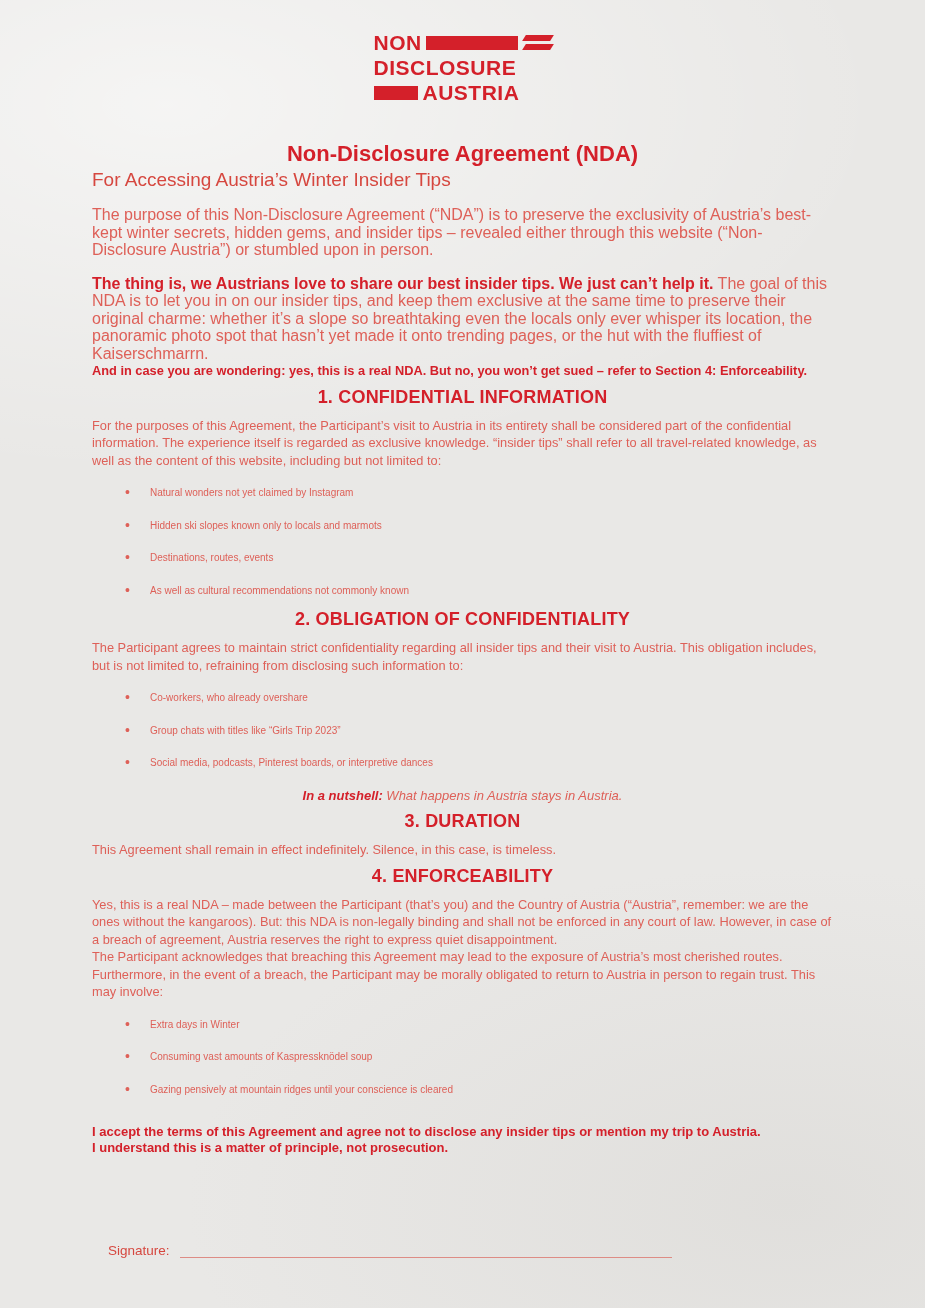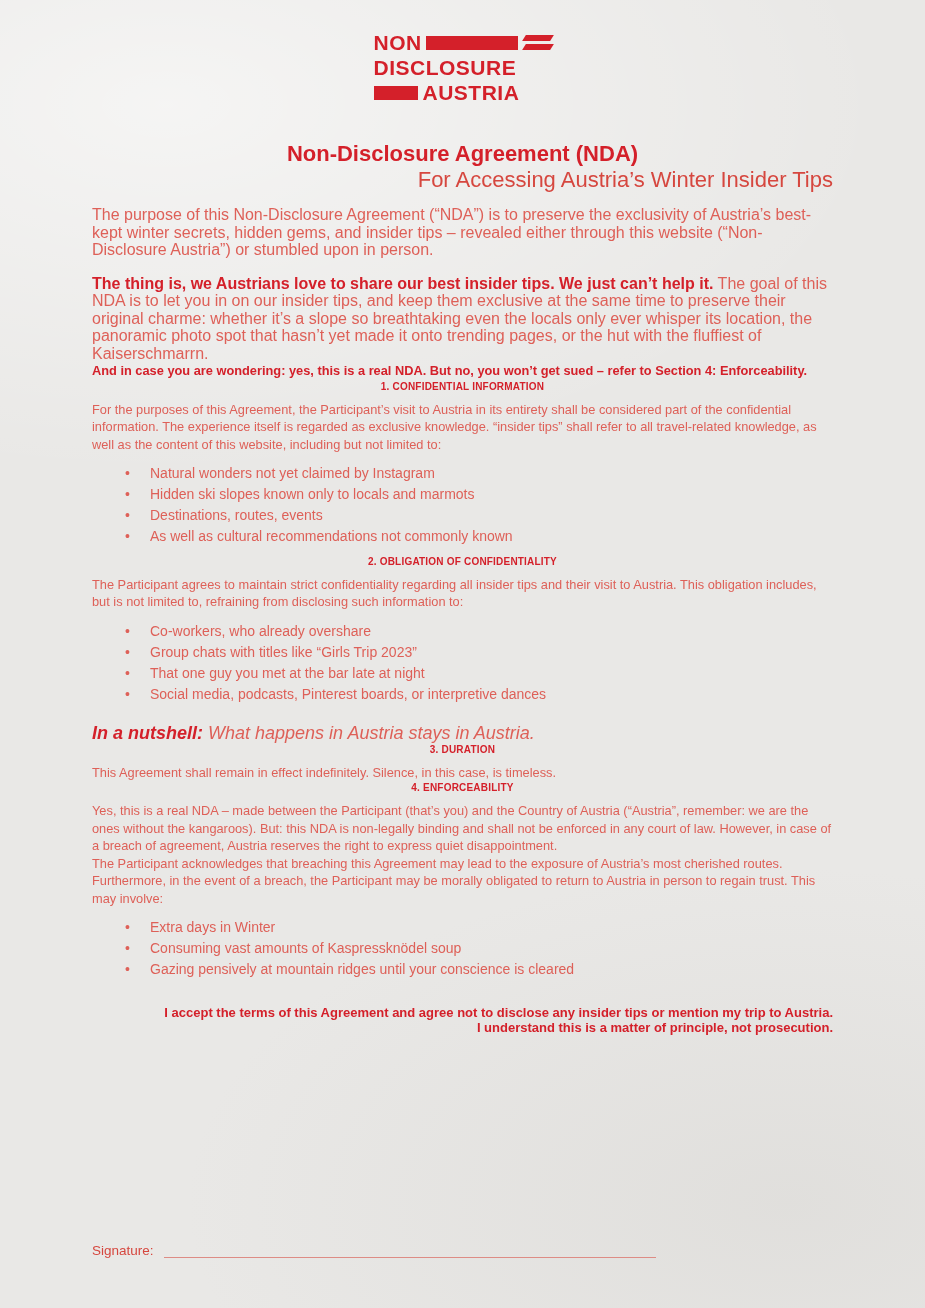--- a/index.html
+++ b/index.html
@@ -29,45 +29,45 @@
   .logo-bar{background:var(--brand_red);height:14px;}
   .bar-top{flex:1 1 auto;margin-left:4px;margin-right:6px;}
   .bar-bottom{width:44px;margin-right:5px;}
   .flag{display:flex;flex-direction:column;justify-content:center;gap:3px;height:25px;}
   .flag i{display:block;width:28px;height:6px;background:var(--brand_red);
           transform:skewX(-32deg);}
 
   
   .doc-title{text-align:center;color:var(--brand_red);font-weight:700;
              font-size:22px;line-height:26px;margin-bottom:2px;}
-  .doc-subtitle{text-align:right;color:var(--subtitle_red);
-                font-size:22px;line-height:21px;margin-bottom:8px;}
+  .doc-subtitle{text-align:left;color:var(--subtitle_red);
+                font-size:19px;line-height:21px;margin-bottom:8px;}
 
   
   p.body{font-size:16px;line-height:17.5px;margin-top:16px;}
   .strong{color:var(--brand_red);font-weight:700;}
   .statement{color:var(--brand_red);font-weight:700;font-size:12.8px;line-height:17.5px;}
 
-  h3.section{color:var(--brand_red);font-weight:700;font-size:10px;
-             letter-spacing:.2px;text-align:center;margin-top:1px;margin-bottom:9px;}
+  h3.section{color:var(--brand_red);font-weight:700;font-size:18px;
+             letter-spacing:.2px;text-align:center;margin-top:7px;margin-bottom:9px;}
   .section-body{font-size:12.8px;line-height:17.5px;}
 
   ul.bullets{list-style:none;margin:12px 0 10px;}
-  ul.bullets li{position:relative;padding-left:58px;font-size:14px;
-                line-height:17.5px;margin-bottom:3.5px;}
+  ul.bullets li{position:relative;padding-left:58px;font-size:10px;
+                line-height:17.5px;margin-bottom:3.5px;margin-top:15px;}
   ul.bullets li::before{content:"•";position:absolute;left:33px;top:0;
                         font-size:14px;color:var(--body_red);}
 
-  .nutshell{margin-top:22px;font-size:18px;line-height:17.5px;font-style:italic;}
+  .nutshell{margin-top:15px;font-size:13px;line-height:17.5px;font-style:italic;text-align:center;}
   .nutshell .label{color:var(--brand_red);font-weight:700;font-style:italic;}
 
   .acceptance{margin-top:26px;color:var(--brand_red);font-weight:700;
-              font-size:13px;line-height:15.8px;text-align:right;}
+              font-size:13px;line-height:15.8px;}
 
-  .signature-row{position:absolute;left:92px;right:92px;top:1242px;
+  .signature-row{position:absolute;left:108px;right:92px;top:1242px;
                  display:flex;align-items:flex-end;gap:10px;
                  font-size:13.5px;color:var(--subtitle_red);}
   .signature-line{width:492px;border-bottom:1px solid var(--line_red);
                   height:16px;flex:0 0 auto;}
 </style>
 </head>
 <body>
 
 <div class="page">
 
@@ -105,21 +105,20 @@
     <li>Hidden ski slopes known only to locals and marmots</li>
     <li>Destinations, routes, events</li>
     <li>As well as cultural recommendations not commonly known</li>
   </ul>
 
   <h3 class="section">2. OBLIGATION OF CONFIDENTIALITY</h3>
   <p class="section-body">The Participant agrees to maintain strict confidentiality regarding all insider tips and their visit to Austria. This obligation includes, but is not limited to, refraining from disclosing such information to:</p>
   <ul class="bullets">
     <li>Co-workers, who already overshare</li>
     <li>Group chats with titles like “Girls Trip 2023”</li>
-    <li>That one guy you met at the bar late at night</li>
     <li>Social media, podcasts, Pinterest boards, or interpretive dances</li>
   </ul>
   <p class="nutshell"><span class="label">In a nutshell:</span><span> What happens in Austria stays in Austria.</span></p>
 
   <h3 class="section">3. DURATION</h3>
   <p class="section-body">This Agreement shall remain in effect indefinitely. Silence, in this case, is timeless.</p>
 
   <h3 class="section">4. ENFORCEABILITY</h3>
   <p class="section-body">Yes, this is a real NDA – made between the Participant (that’s you) and the Country of Austria (“Austria”, remember: we are the ones without the kangaroos). But: this NDA is non-legally binding and shall not be enforced in any court of law. However, in case of a breach of agreement, Austria reserves the right to express quiet disappointment.</p>
   <p class="section-body">The Participant acknowledges that breaching this Agreement may lead to the exposure of Austria’s most cherished routes. Furthermore, in the event of a breach, the Participant may be morally obligated to return to Austria in person to regain trust. This may involve:</p>

